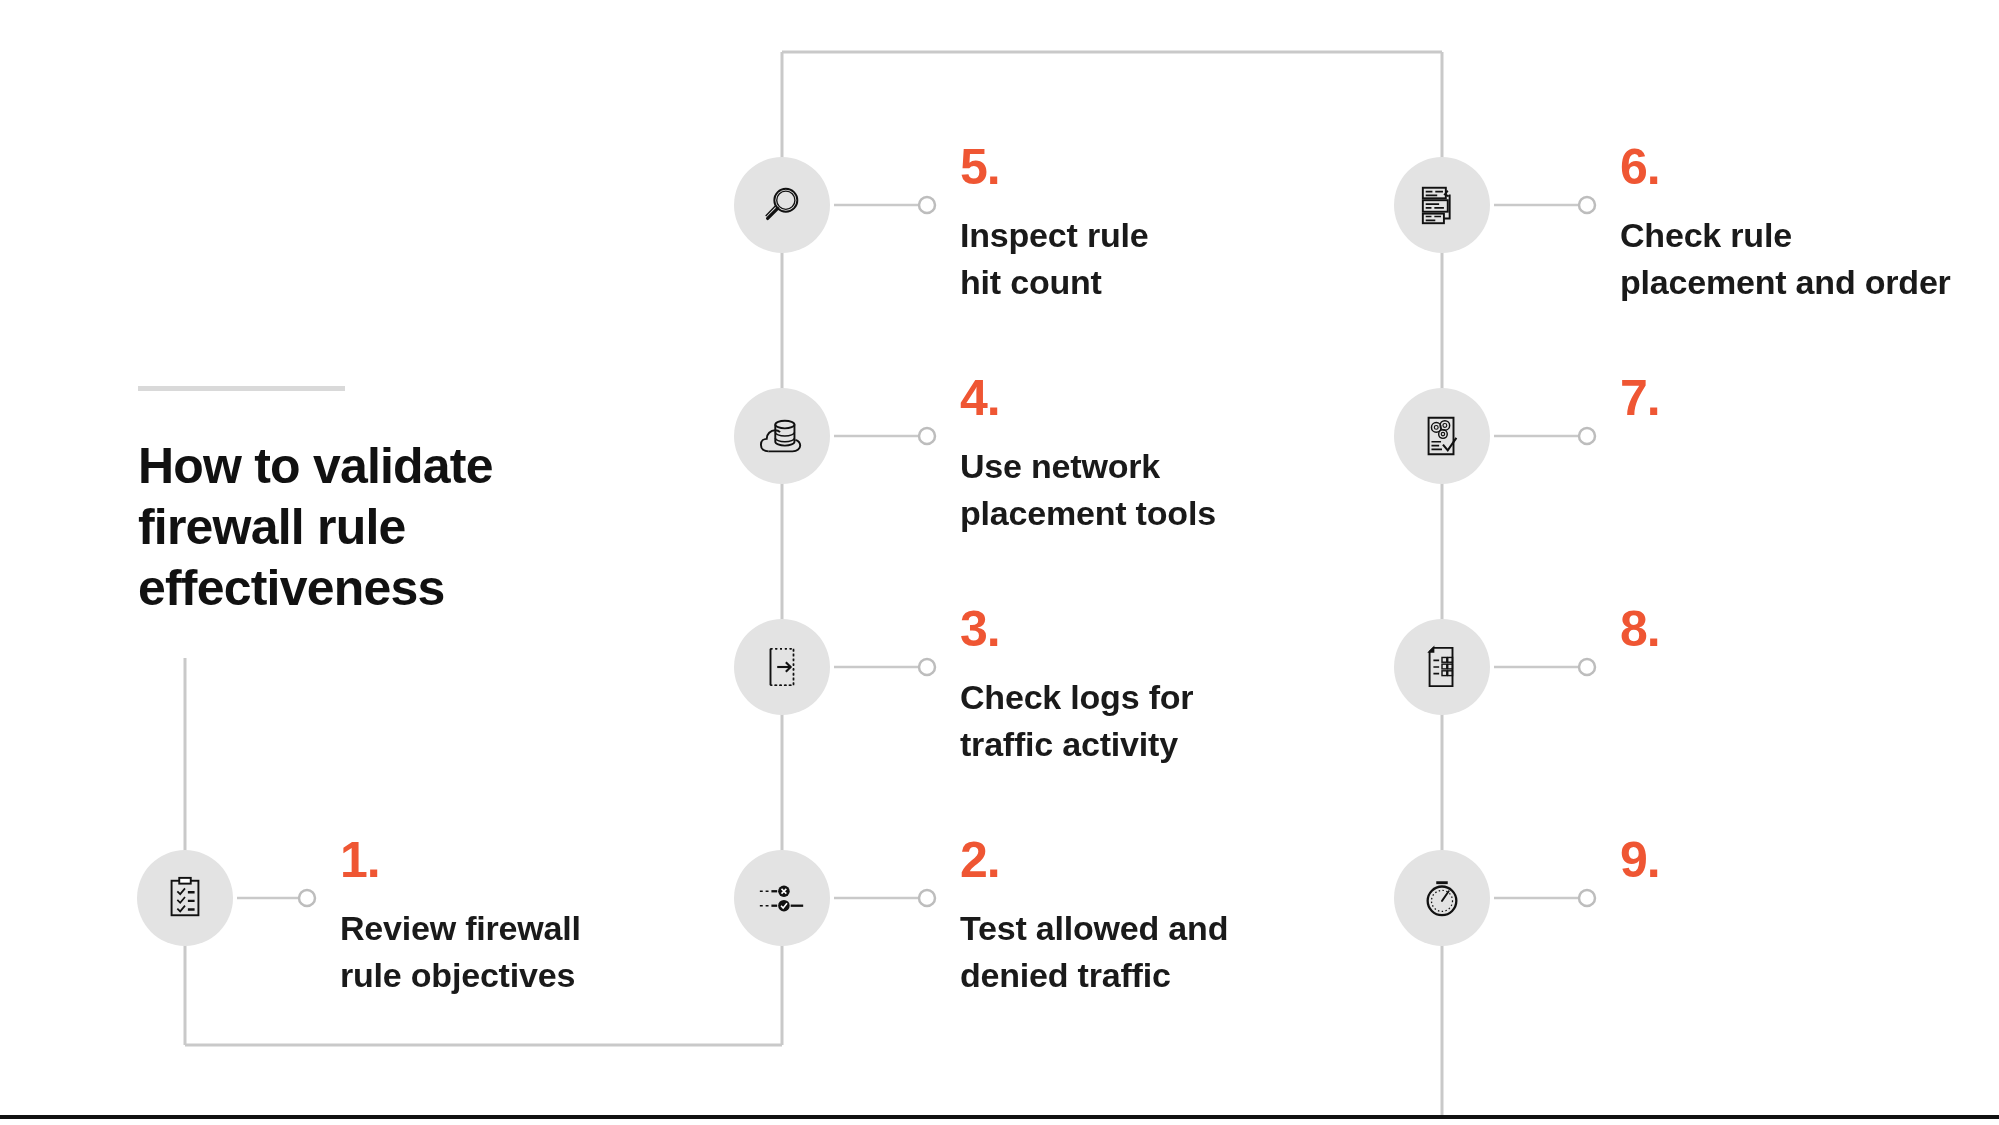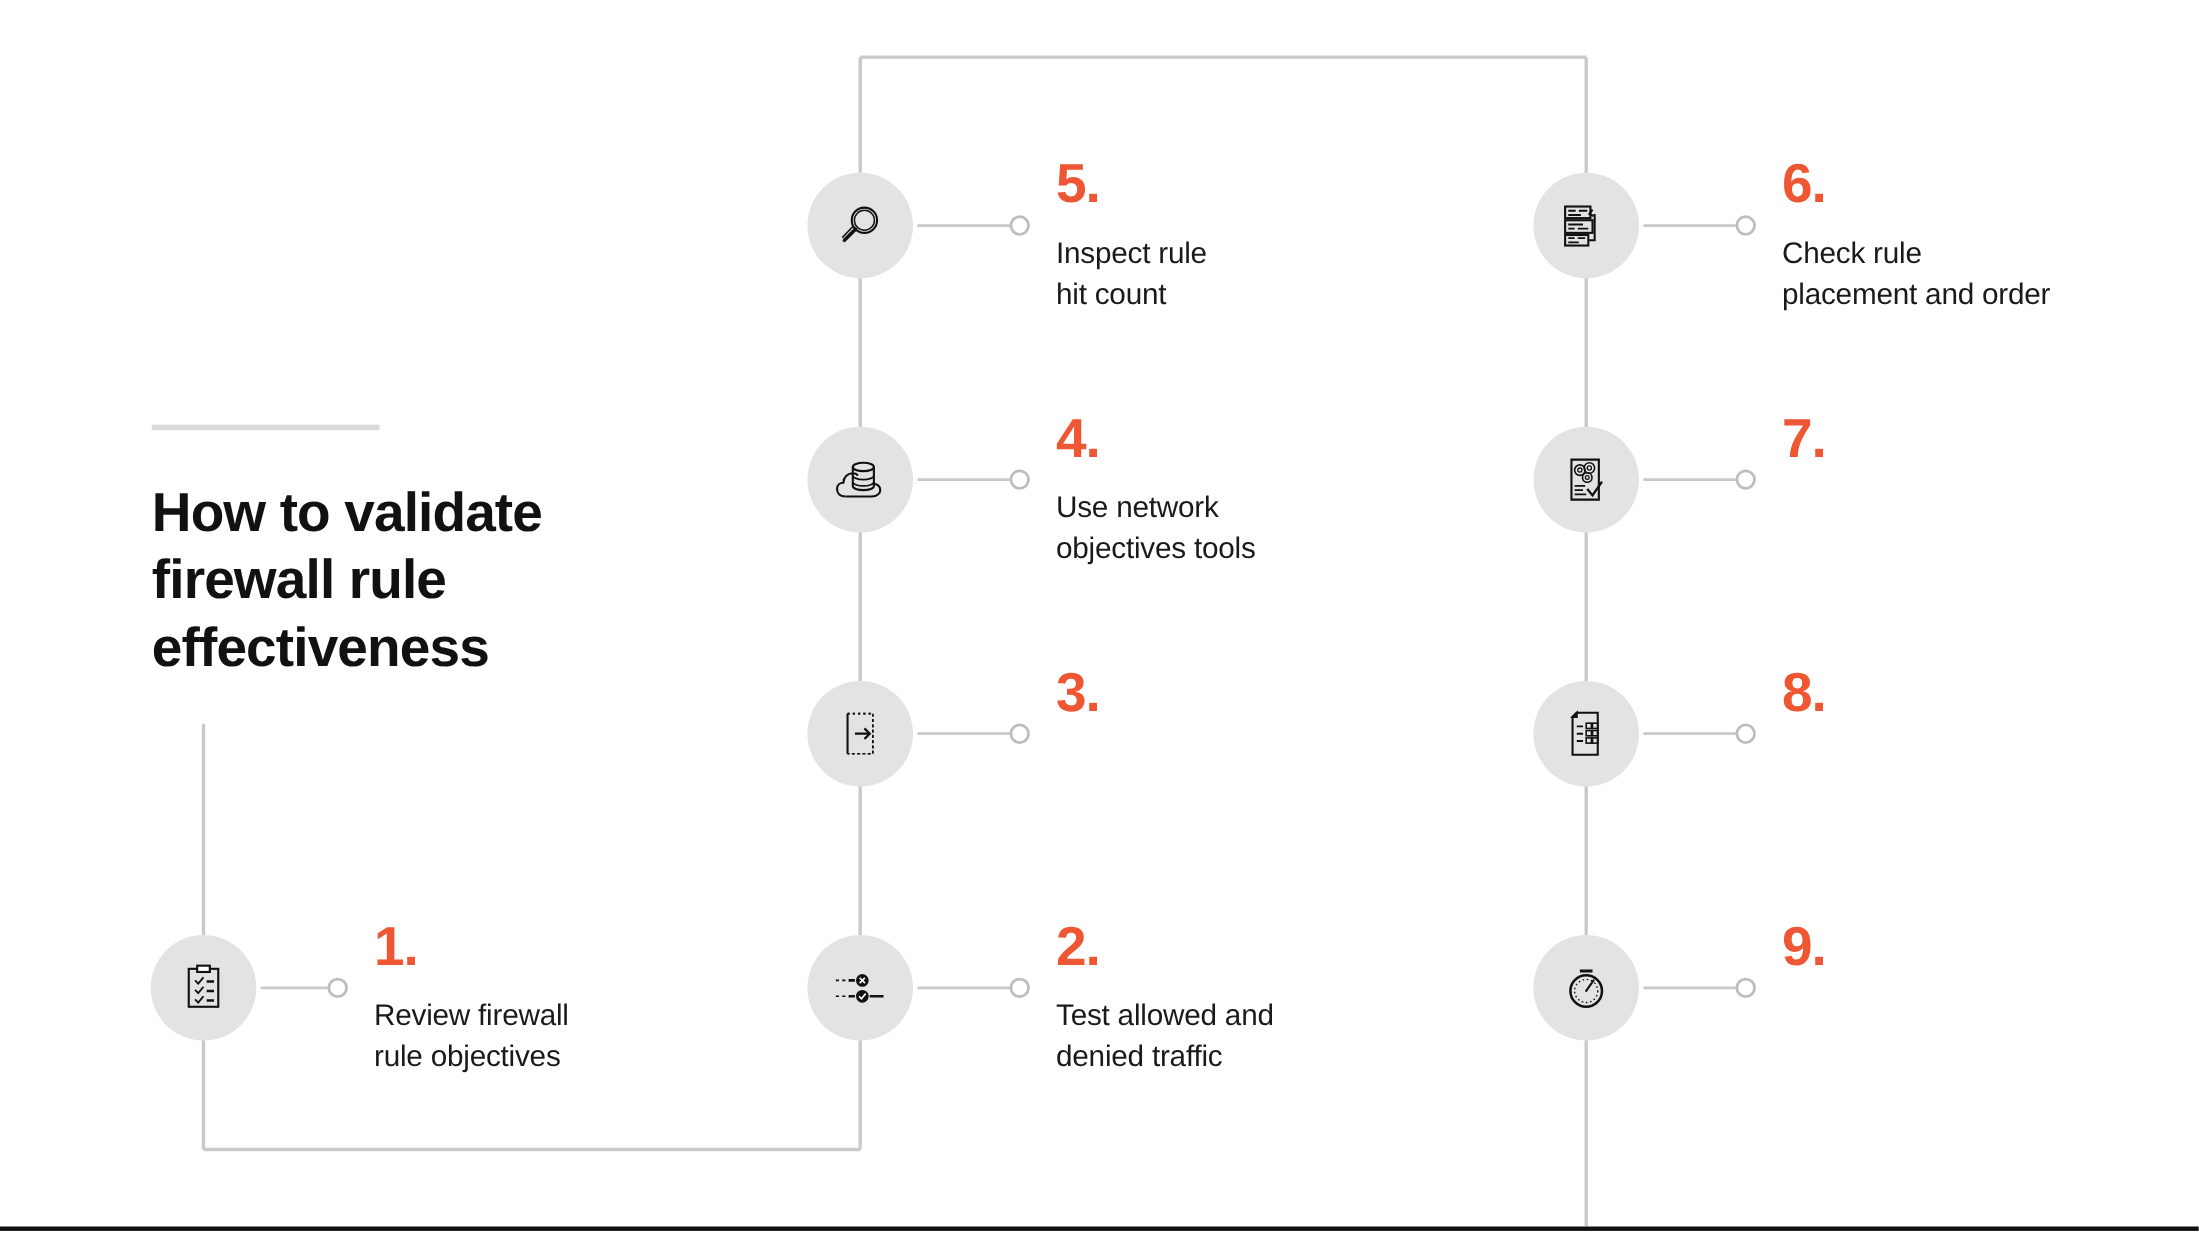--- a/index.html
+++ b/index.html
@@ -73,24 +73,24 @@
   .step-num {
     font-size: 50px;
     font-weight: 700;
     color: #ef5633;
     line-height: 0.9;
     letter-spacing: -1px;
     display: block;
     margin-bottom: 22px;
   }
   .step-label {
-    font-size: 27px;
+    font-size: 34px;
     line-height: 1.38;
     color: #1a1a1a;
-    font-weight: 400;
+    font-weight: 700;
     display: block;
     white-space: pre-line;
     letter-spacing: -0.2px;
   }
 
   .bottom-rule {
     position: absolute;
     left: 0;
     top: 1115px;
     width: 1999px;
@@ -191,38 +191,40 @@
         <path d="M10 5 v38"></path>
         <path d="M10 5 h24 v38 h-24" stroke-dasharray="2 3" stroke-width="1.6"></path>
         <path d="M10 5 h24 M10 43 h24 M34 5 v38" stroke-dasharray="2 3" stroke-width="1.6"></path>
         <path d="M17 24 h14" stroke-width="2.2"></path>
         <path d="M26 19 l5 5 l-5 5" stroke-width="2.2"></path>
       </svg>
     </span>
   </div>
   <div class="step-text" style="left:960px; top:607px;">
     <span class="step-num">3.</span>
+    <span class="step-label">Check logs for
+traffic activity</span>
   </div>
 
   <div class="node" style="left:734px; top:388px;">
     <span>
       <svg width="52" height="46" viewBox="0 0 54 48" fill="none" stroke="#111" stroke-width="2">
         <path d="M13 40 c-5 0 -8 -3 -8 -7 c0 -4 3 -6 6 -6 c0 -5 4 -9 9 -9 c2 0 4 1 5 2"></path>
         <path d="M13 40 h25 c5 0 8 -3 8 -6 c0 -3 -2 -5 -5 -6"></path>
         <ellipse cx="30" cy="12" rx="10" ry="4"></ellipse>
         <path d="M20 12 v18 c0 2.2 4.5 4 10 4 s10 -1.8 10 -4 v-18"></path>
         <path d="M20 20 c0 2.2 4.5 4 10 4 s10 -1.8 10 -4" stroke-width="1.6"></path>
         <path d="M20 26 c0 2.2 4.5 4 10 4 s10 -1.8 10 -4" stroke-width="1.6"></path>
       </svg>
     </span>
   </div>
   <div class="step-text" style="left:960px; top:376px;">
     <span class="step-num">4.</span>
     <span class="step-label">Use network
-objectives tools</span>
+placement tools</span>
   </div>
 
   <div class="node" style="left:734px; top:157px;">
     <span>
       <svg width="46" height="46" viewBox="0 0 48 48" fill="none" stroke="#111" stroke-width="2">
         <circle cx="28" cy="19" r="12"></circle>
         <circle cx="28" cy="19" r="9.5" stroke-width="1.4"></circle>
         <path d="M19.5 27.5 L9 38" stroke-width="3.4" stroke-linecap="round"></path>
         <path d="M17 25 L7 35.5" stroke-width="1.4"></path>
       </svg>

